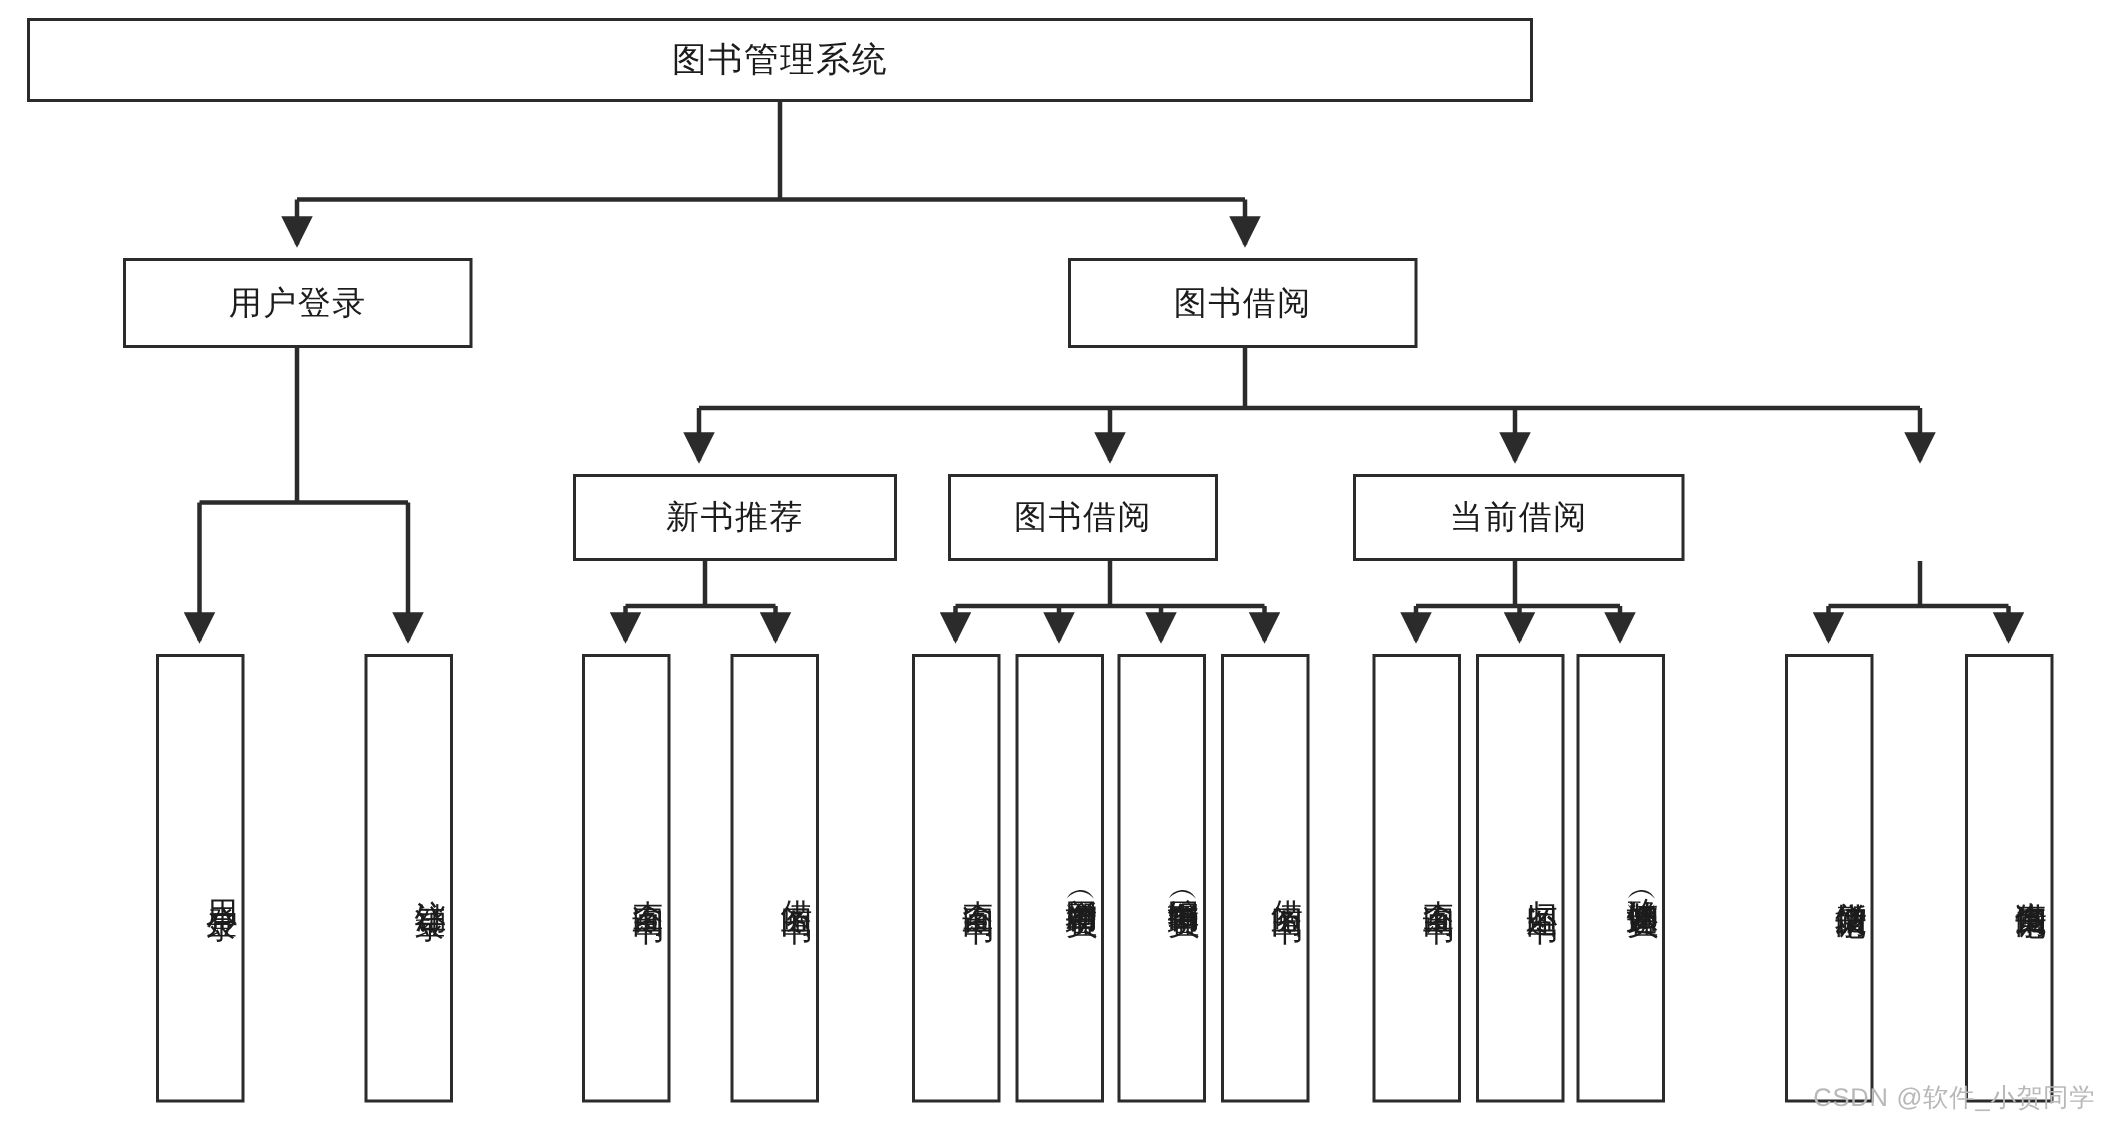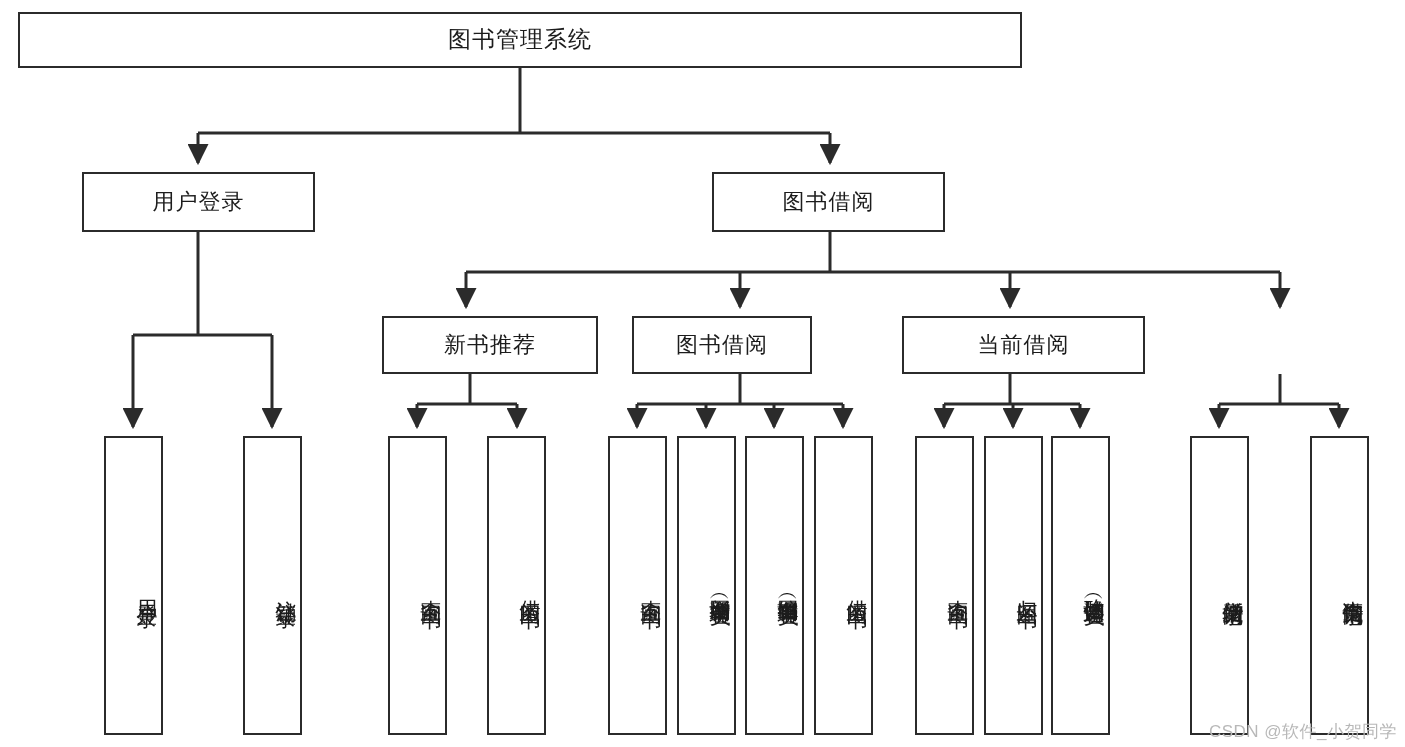--- a/index.html
+++ b/index.html
@@ -117,21 +117,21 @@
     </g>
   </svg>
 
   <div class="node horiz root" style="left:18px; top:12px; width:1004px; height:56px;">图书管理系统</div>
 
   <div class="node horiz" style="left:82px; top:172px; width:233px; height:60px;">用户登录</div>
   <div class="node horiz" style="left:712px; top:172px; width:233px; height:60px;">图书借阅</div>
 
   <div class="node horiz" style="left:362px; top:316px; width:216px; height:58px;margin-left:20px;">新书推荐</div>
   <div class="node horiz" style="left:632px; top:316px; width:180px; height:58px;">图书借阅</div>
-  <div class="node horiz" style="left:902px; top:316px; width:243px; height:58px;">当前借阅</div>
+  <div class="node horiz" style="left:902px; top:316px; width:221px; height:58px;">当前借阅</div>
 
   <div class="node vert" style="left:104px; top:436px; width:59px; height:299px;">
     <span class="vtext">用户登录</span>
   </div>
   <div class="node vert" style="left:243px; top:436px; width:59px; height:299px;">
     <span class="vtext">注销登录</span>
   </div>
 
   <div class="node vert" style="left:388px; top:436px; width:59px; height:299px;">
     <span class="vtext">查询图书</span>

